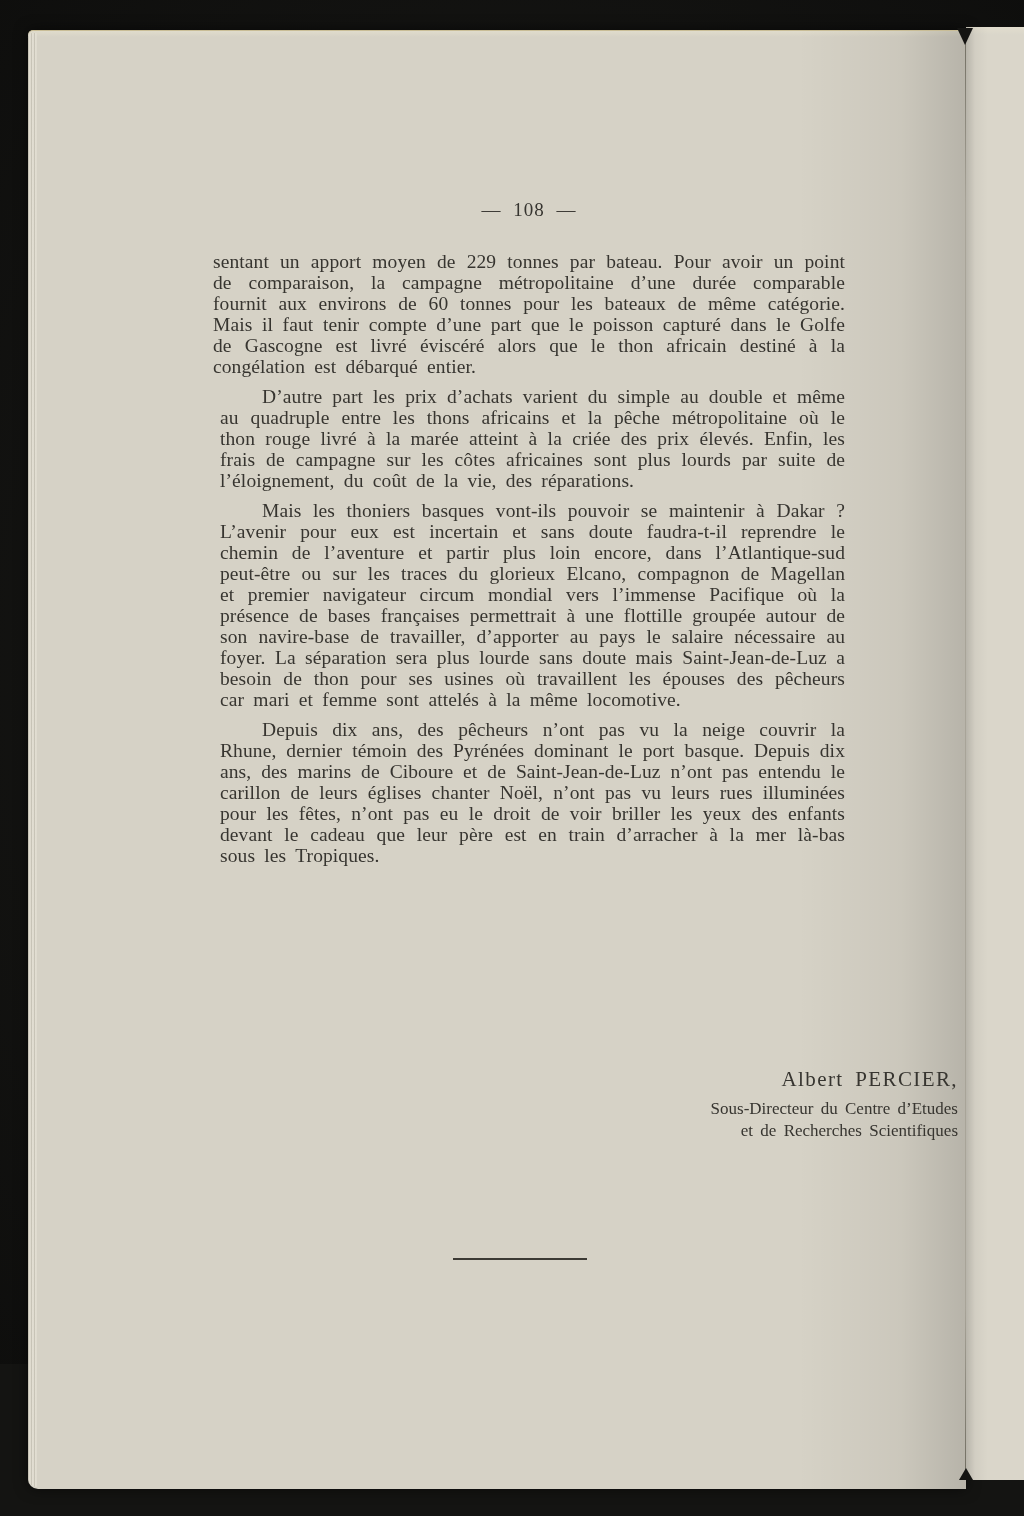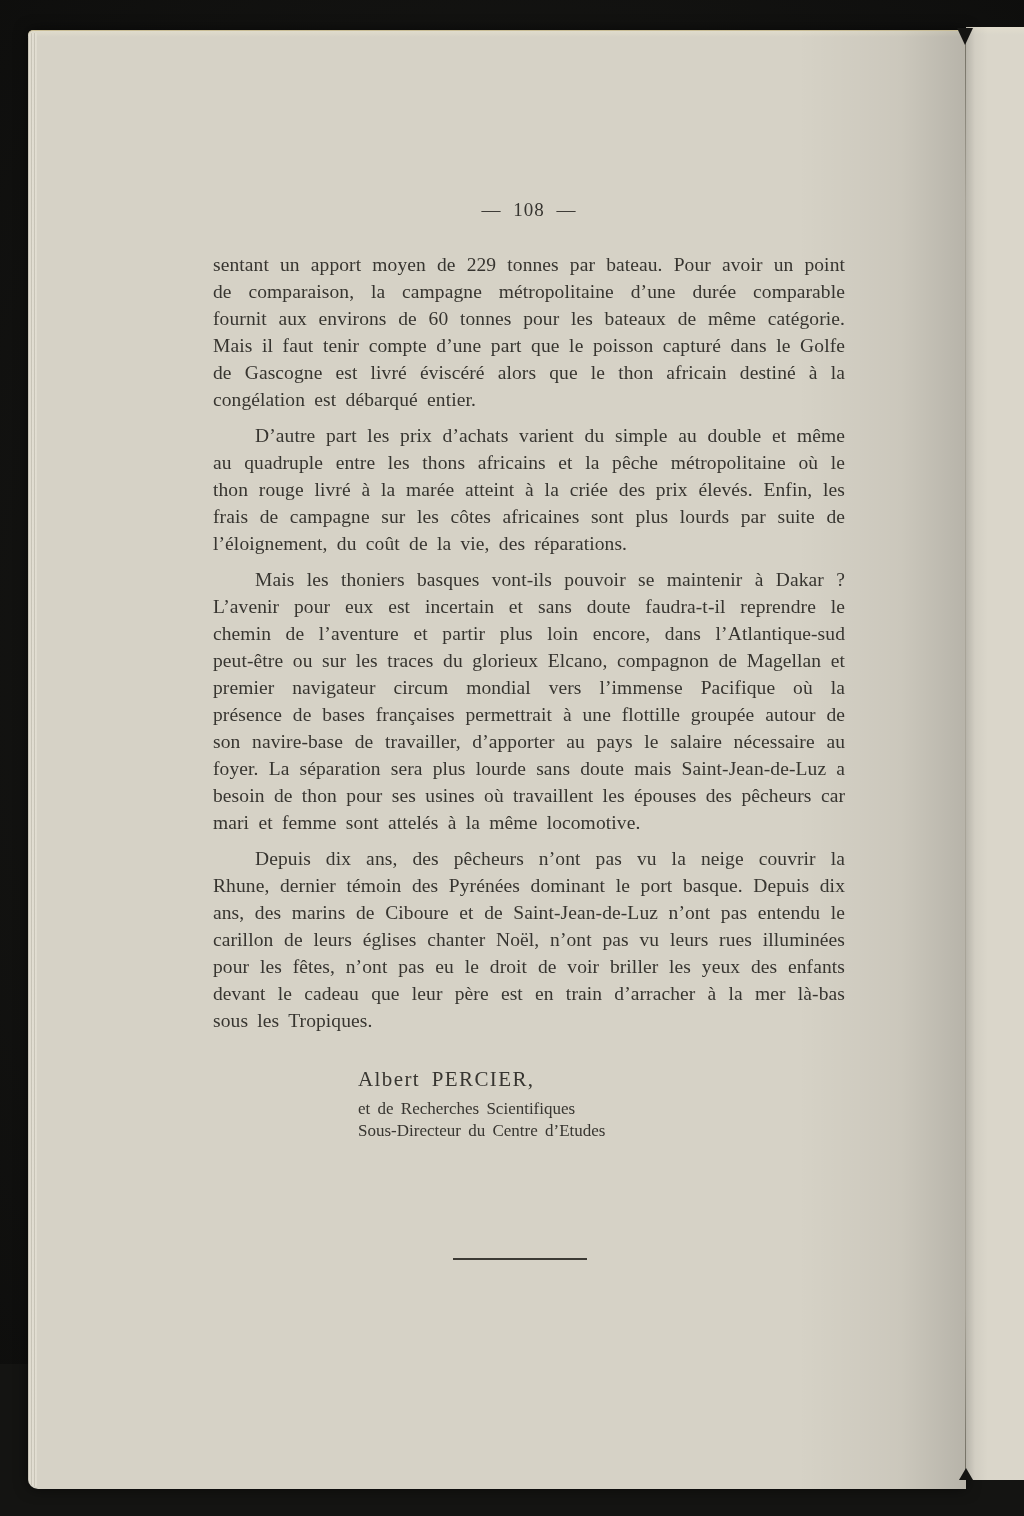--- a/index.html
+++ b/index.html
@@ -94,34 +94,35 @@
   .page-number {
     text-align: center;
     font-size: 19px;
     letter-spacing: 1px;
     word-spacing: 6px;
     margin: 0 0 30px 0;
   }
   .body-text p {
     margin: 0 0 9px 0;
     font-size: 19.5px;
-    line-height: 27px;
+    line-height: 21px;
     text-align: justify;
     word-spacing: 0.22em;
     letter-spacing: 0.1px;
   }
   .body-text p.indent {
     text-indent: 42px;
+    margin-left: 7px;
   }
   .signature-block {
     position: absolute;
     left: 330px;
     top: 1036px;
     width: 600px;
-    text-align: left;
+    text-align: right;
     color: #373530;
   }
   .signature-name {
     font-size: 21px;
     letter-spacing: 1.4px;
     word-spacing: 5px;
     margin: 0 0 6px 0;
   }
   .signature-role {
     font-size: 17px;
@@ -152,22 +153,22 @@
       <div class="body-text">
         <p>sentant un apport moyen de 229 tonnes par bateau. Pour avoir un point de comparaison, la campagne métropolitaine d’une durée comparable fournit aux environs de 60 tonnes pour les bateaux de même catégorie. Mais il faut tenir compte d’une part que le poisson capturé dans le Golfe de Gascogne est livré éviscéré alors que le thon africain destiné à la congélation est débarqué entier.</p>
         <p class="indent">D’autre part les prix d’achats varient du simple au double et même au quadruple entre les thons africains et la pêche métropolitaine où le thon rouge livré à la marée atteint à la criée des prix élevés. Enfin, les frais de campagne sur les côtes africaines sont plus lourds par suite de l’éloignement, du coût de la vie, des réparations.</p>
         <p class="indent">Mais les thoniers basques vont-ils pouvoir se maintenir à Dakar ? L’avenir pour eux est incertain et sans doute faudra-t-il reprendre le chemin de l’aventure et partir plus loin encore, dans l’Atlantique-sud peut-être ou sur les traces du glorieux Elcano, compagnon de Magellan et premier navigateur circum mondial vers l’immense Pacifique où la présence de bases françaises permettrait à une flottille groupée autour de son navire-base de travailler, d’apporter au pays le salaire nécessaire au foyer. La séparation sera plus lourde sans doute mais Saint-Jean-de-Luz a besoin de thon pour ses usines où travaillent les épouses des pêcheurs car mari et femme sont attelés à la même locomotive.</p>
         <p class="indent">Depuis dix ans, des pêcheurs n’ont pas vu la neige couvrir la Rhune, dernier témoin des Pyrénées dominant le port basque. Depuis dix ans, des marins de Ciboure et de Saint-Jean-de-Luz n’ont pas entendu le carillon de leurs églises chanter Noël, n’ont pas vu leurs rues illuminées pour les fêtes, n’ont pas eu le droit de voir briller les yeux des enfants devant le cadeau que leur père est en train d’arracher à la mer là-bas sous les Tropiques.</p>
       </div>
     </div>
 
     <div class="signature-block">
       <p class="signature-name">Albert PERCIER,</p>
+      <p class="signature-role">Sous-Directeur du Centre d’Etudes</p>
       <p class="signature-role">et de Recherches Scientifiques</p>
-      <p class="signature-role">Sous-Directeur du Centre d’Etudes</p>
     </div>
 
     <div class="divider-rule"></div>
   </div>
 
   <div class="next-page-edge"></div>
   <div class="crease-line"></div>
   <div class="crease-notch-top"></div>
   <div class="crease-notch-bottom"></div>
 

